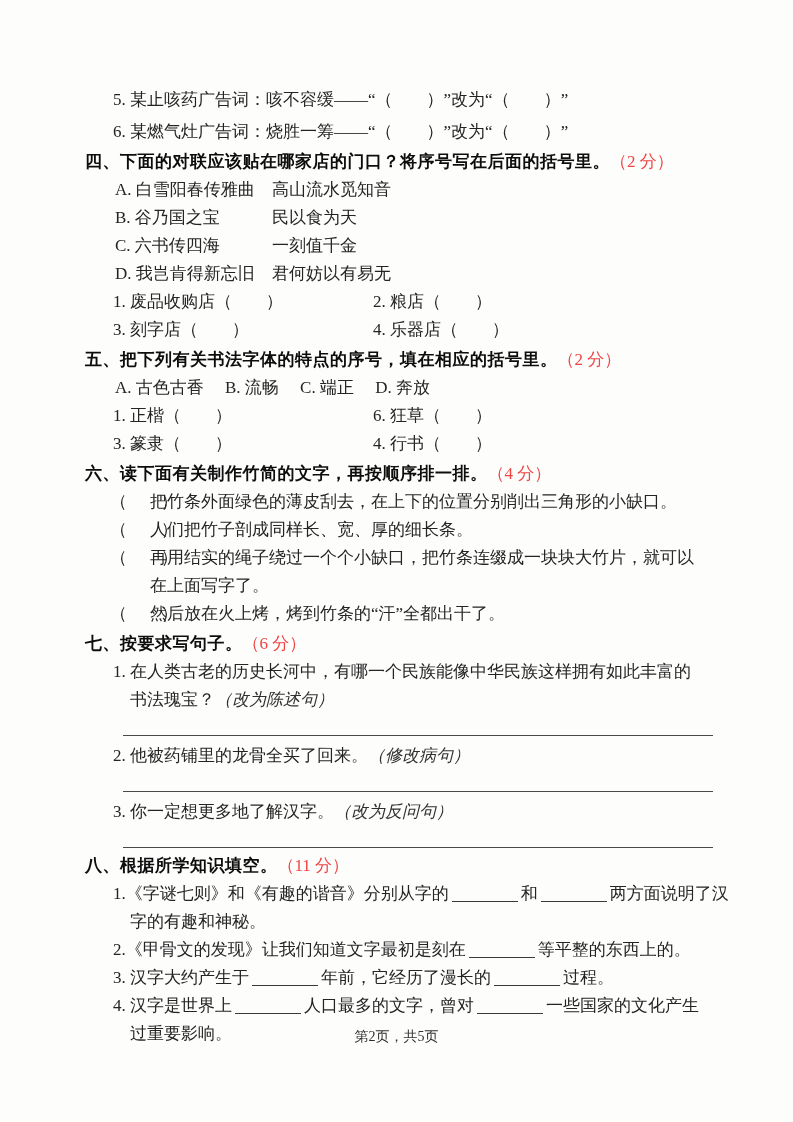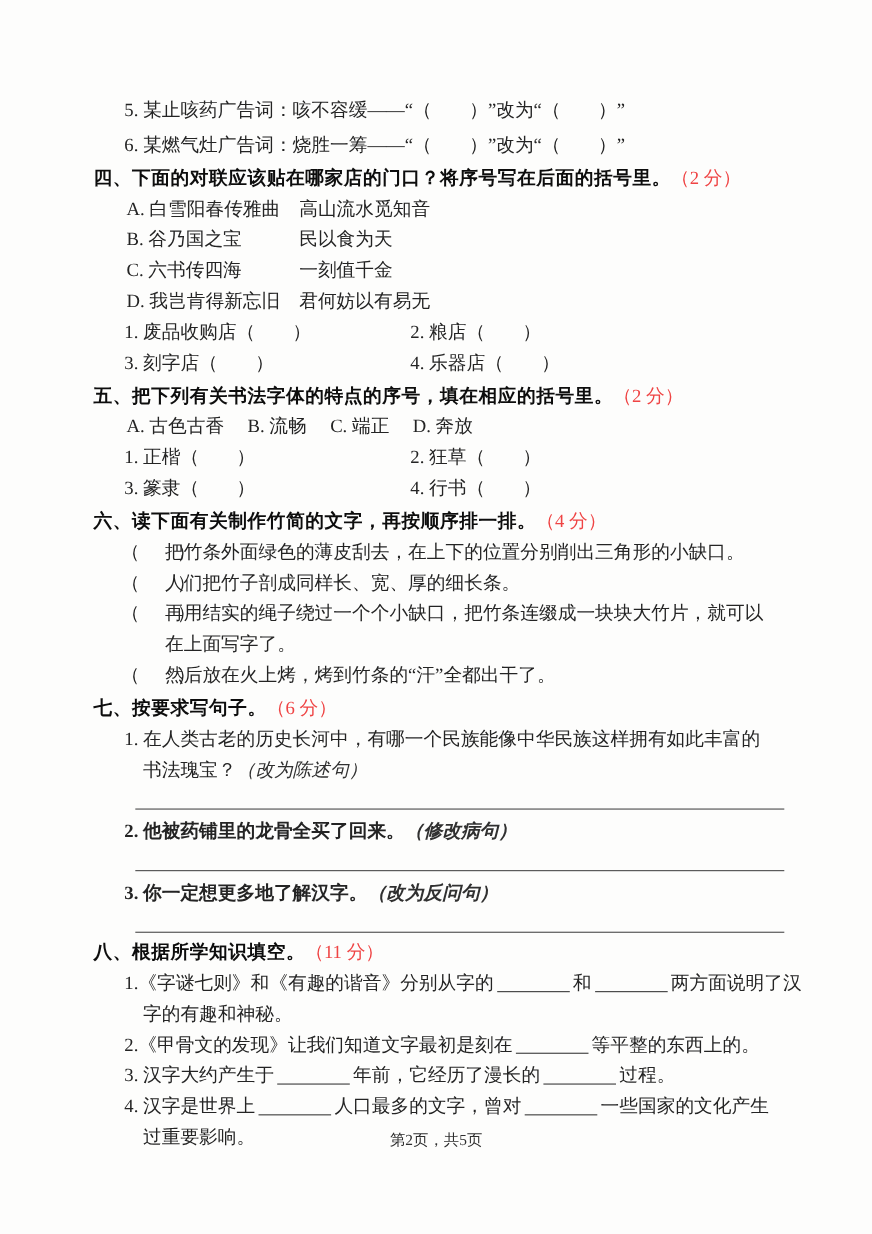--- a/index.html
+++ b/index.html
@@ -44,21 +44,21 @@
   .couplet .cl { display: inline-block; width: 157px; }
   .bullet { position: relative; padding-left: 65px; }
   .bullet .bracket { position: absolute; left: 25px; top: 0; }
   .bullet-wrap { padding-left: 65px; }
   .answer-line {
     height: 22px;
     margin-left: 38px;
     width: 590px;
     border-bottom: 1px solid #4a4a4a;
   }
-  .sp6 { margin-top: 6px; font-weight: bold; }
+  .sp6 { margin-top: 6px; }
   .hint { font-style: italic; color: #303030; }
   .blank {
     display: inline-block;
     width: 66px;
     height: 17px;
     border-bottom: 1px solid #3a3a3a;
     vertical-align: -3px;
     margin: 0 3px;
   }
   .footer {
@@ -103,21 +103,21 @@
       </div>
     <div class="line two-col">
         <span class="col-l">3. 刻字店（　　）</span>
         <span>4. 乐器店（　　）</span>
       </div>
 
     <div class="line sec-title"><span>五、把下列有关书法字体的特点的序号，填在相应的括号里。</span><span class="score">（2 分）</span></div>
     <div class="line sub-item">A. 古色古香　 B. 流畅　 C. 端正　 D. 奔放</div>
     <div class="line two-col">
         <span class="col-l">1. 正楷（　　）</span>
-        <span>2. 狂草（　　）</span>
+        <span>6. 狂草（　　）</span>
       </div>
     <div class="line two-col">
         <span class="col-l">3. 篆隶（　　）</span>
         <span>4. 行书（　　）</span>
       </div>
 
     <div class="line sec-title"><span>六、读下面有关制作竹简的文字，再按顺序排一排。</span><span class="score">（4 分）</span></div>
     <div class="line bullet"><span class="bracket">（　　）</span><span>把竹条外面绿色的薄皮刮去，在上下的位置分别削出三角形的小缺口。</span></div>
     <div class="line bullet"><span class="bracket">（　　）</span><span>人们把竹子剖成同样长、宽、厚的细长条。</span></div>
     <div class="line bullet"><span class="bracket">（　　）</span><span>再用结实的绳子绕过一个个小缺口，把竹条连缀成一块块大竹片，就可以</span></div>

